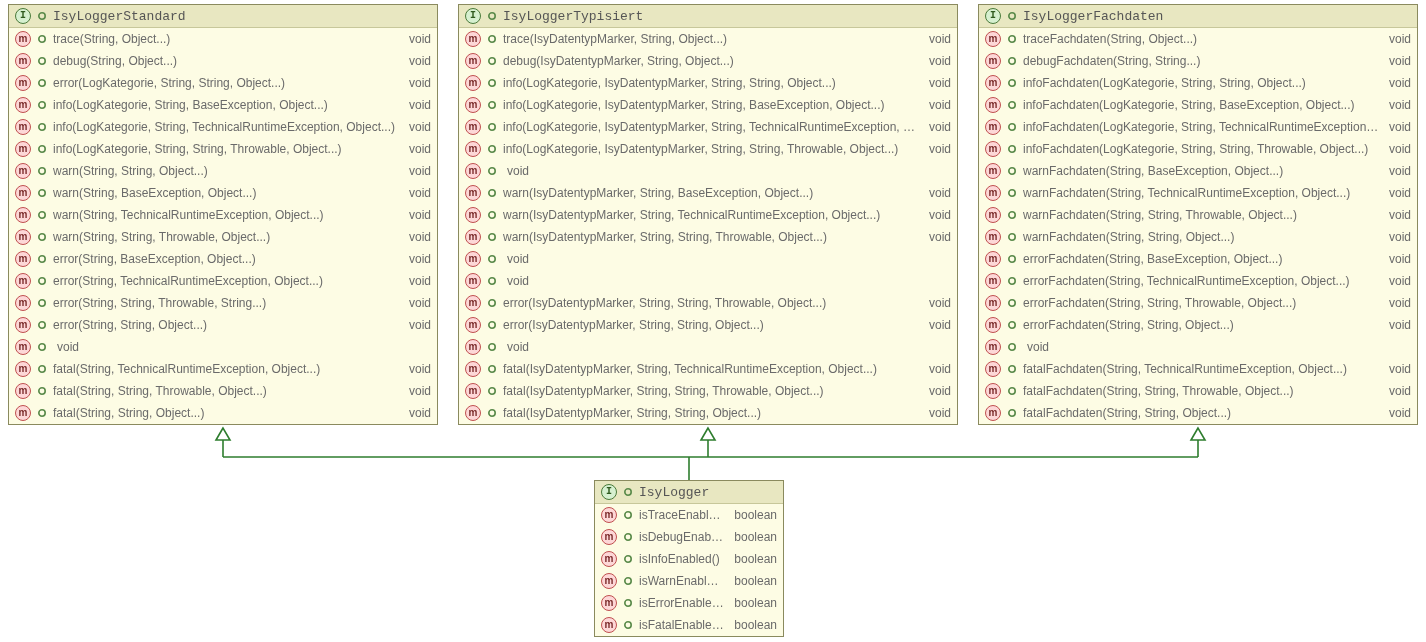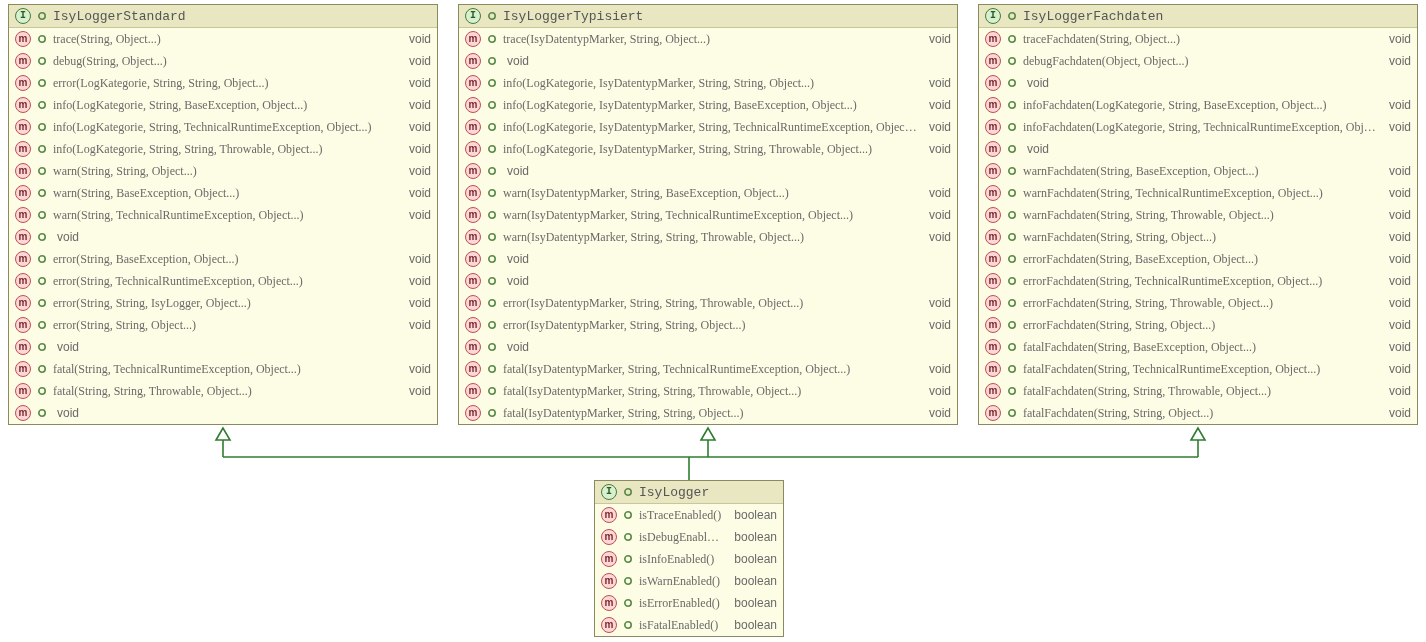--- a/index.html
+++ b/index.html
@@ -45,21 +45,20 @@
     font-family: "Segoe UI", Arial, sans-serif;
     font-size: 12px;
     color: #6a6a6a;
     line-height: 16px;
     white-space: nowrap;
   }
   .uml-row .sig {
     flex: 1 1 auto;
     overflow: hidden;
     text-overflow: ellipsis;
-    font-family: Liberation Serif, serif;
   }
   .uml-row .ret {
     flex: 0 0 auto;
     color: #6a6a6a;
     padding-left: 4px;
   }
   
   .ico {
     flex: 0 0 auto;
     display: inline-flex;
@@ -216,20 +215,21 @@
           <span class="sig">warn(String, TechnicalRuntimeException, Object...)</span>
           <span class="ret">void</span>
         </div>
         <div class="uml-row">
           <span class="ico ico-method">m</span>
           <span class="ico ico-abstract">
             <svg width="10" height="10" viewBox="0 0 10 10">
               <circle cx="5" cy="5" r="3.2" fill="none" stroke="#5a8a4a" stroke-width="1.6"></circle>
             </svg>
           </span>
+          <span class="sig">warn(String, String, Throwable, Object...)</span>
           <span class="ret">void</span>
         </div>
         <div class="uml-row">
           <span class="ico ico-method">m</span>
           <span class="ico ico-abstract">
             <svg width="10" height="10" viewBox="0 0 10 10">
               <circle cx="5" cy="5" r="3.2" fill="none" stroke="#5a8a4a" stroke-width="1.6"></circle>
             </svg>
           </span>
           <span class="sig">error(String, BaseException, Object...)</span>
@@ -245,21 +245,21 @@
           <span class="sig">error(String, TechnicalRuntimeException, Object...)</span>
           <span class="ret">void</span>
         </div>
         <div class="uml-row">
           <span class="ico ico-method">m</span>
           <span class="ico ico-abstract">
             <svg width="10" height="10" viewBox="0 0 10 10">
               <circle cx="5" cy="5" r="3.2" fill="none" stroke="#5a8a4a" stroke-width="1.6"></circle>
             </svg>
           </span>
-          <span class="sig">error(String, String, IsyLogger, Object...)</span>
+          <span class="sig">error(String, String, Throwable, String...)</span>
           <span class="ret">void</span>
         </div>
         <div class="uml-row">
           <span class="ico ico-method">m</span>
           <span class="ico ico-abstract">
             <svg width="10" height="10" viewBox="0 0 10 10">
               <circle cx="5" cy="5" r="3.2" fill="none" stroke="#5a8a4a" stroke-width="1.6"></circle>
             </svg>
           </span>
           <span class="sig">error(String, String, Object...)</span>
@@ -294,20 +294,21 @@
           <span class="sig">fatal(String, String, Throwable, Object...)</span>
           <span class="ret">void</span>
         </div>
         <div class="uml-row">
           <span class="ico ico-method">m</span>
           <span class="ico ico-abstract">
             <svg width="10" height="10" viewBox="0 0 10 10">
               <circle cx="5" cy="5" r="3.2" fill="none" stroke="#5a8a4a" stroke-width="1.6"></circle>
             </svg>
           </span>
+          <span class="sig">fatal(String, String, Object...)</span>
           <span class="ret">void</span>
         </div>
       </div>
     </div>
     <div class="uml-box" style="left: 458px; top: 4px; width: 500px;">
       <div class="uml-header">
         <span class="ico ico-interface">I</span>
         <span class="ico ico-abstract">
           <svg width="10" height="10" viewBox="0 0 10 10">
             <circle cx="5" cy="5" r="3.2" fill="none" stroke="#5a8a4a" stroke-width="1.6"></circle>
@@ -326,20 +327,21 @@
           <span class="sig">trace(IsyDatentypMarker, String, Object...)</span>
           <span class="ret">void</span>
         </div>
         <div class="uml-row">
           <span class="ico ico-method">m</span>
           <span class="ico ico-abstract">
             <svg width="10" height="10" viewBox="0 0 10 10">
               <circle cx="5" cy="5" r="3.2" fill="none" stroke="#5a8a4a" stroke-width="1.6"></circle>
             </svg>
           </span>
+          <span class="sig">debug(IsyDatentypMarker, String, Object...)</span>
           <span class="ret">void</span>
         </div>
         <div class="uml-row">
           <span class="ico ico-method">m</span>
           <span class="ico ico-abstract">
             <svg width="10" height="10" viewBox="0 0 10 10">
               <circle cx="5" cy="5" r="3.2" fill="none" stroke="#5a8a4a" stroke-width="1.6"></circle>
             </svg>
           </span>
           <span class="sig">info(LogKategorie, IsyDatentypMarker, String, String, Object...)</span>
@@ -514,30 +516,31 @@
           <span class="sig">traceFachdaten(String, Object...)</span>
           <span class="ret">void</span>
         </div>
         <div class="uml-row">
           <span class="ico ico-method">m</span>
           <span class="ico ico-abstract">
             <svg width="10" height="10" viewBox="0 0 10 10">
               <circle cx="5" cy="5" r="3.2" fill="none" stroke="#5a8a4a" stroke-width="1.6"></circle>
             </svg>
           </span>
-          <span class="sig">debugFachdaten(Object, Object...)</span>
-          <span class="ret">void</span>
-        </div>
-        <div class="uml-row">
-          <span class="ico ico-method">m</span>
-          <span class="ico ico-abstract">
-            <svg width="10" height="10" viewBox="0 0 10 10">
-              <circle cx="5" cy="5" r="3.2" fill="none" stroke="#5a8a4a" stroke-width="1.6"></circle>
-            </svg>
-          </span>
+          <span class="sig">debugFachdaten(String, String...)</span>
+          <span class="ret">void</span>
+        </div>
+        <div class="uml-row">
+          <span class="ico ico-method">m</span>
+          <span class="ico ico-abstract">
+            <svg width="10" height="10" viewBox="0 0 10 10">
+              <circle cx="5" cy="5" r="3.2" fill="none" stroke="#5a8a4a" stroke-width="1.6"></circle>
+            </svg>
+          </span>
+          <span class="sig">infoFachdaten(LogKategorie, String, String, Object...)</span>
           <span class="ret">void</span>
         </div>
         <div class="uml-row">
           <span class="ico ico-method">m</span>
           <span class="ico ico-abstract">
             <svg width="10" height="10" viewBox="0 0 10 10">
               <circle cx="5" cy="5" r="3.2" fill="none" stroke="#5a8a4a" stroke-width="1.6"></circle>
             </svg>
           </span>
           <span class="sig">infoFachdaten(LogKategorie, String, BaseException, Object...)</span>
@@ -553,20 +556,21 @@
           <span class="sig">infoFachdaten(LogKategorie, String, TechnicalRuntimeException, Object...)</span>
           <span class="ret">void</span>
         </div>
         <div class="uml-row">
           <span class="ico ico-method">m</span>
           <span class="ico ico-abstract">
             <svg width="10" height="10" viewBox="0 0 10 10">
               <circle cx="5" cy="5" r="3.2" fill="none" stroke="#5a8a4a" stroke-width="1.6"></circle>
             </svg>
           </span>
+          <span class="sig">infoFachdaten(LogKategorie, String, String, Throwable, Object...)</span>
           <span class="ret">void</span>
         </div>
         <div class="uml-row">
           <span class="ico ico-method">m</span>
           <span class="ico ico-abstract">
             <svg width="10" height="10" viewBox="0 0 10 10">
               <circle cx="5" cy="5" r="3.2" fill="none" stroke="#5a8a4a" stroke-width="1.6"></circle>
             </svg>
           </span>
           <span class="sig">warnFachdaten(String, BaseException, Object...)</span>
@@ -642,21 +646,20 @@
           <span class="sig">errorFachdaten(String, String, Object...)</span>
           <span class="ret">void</span>
         </div>
         <div class="uml-row">
           <span class="ico ico-method">m</span>
           <span class="ico ico-abstract">
             <svg width="10" height="10" viewBox="0 0 10 10">
               <circle cx="5" cy="5" r="3.2" fill="none" stroke="#5a8a4a" stroke-width="1.6"></circle>
             </svg>
           </span>
-          <span class="sig">fatalFachdaten(String, BaseException, Object...)</span>
           <span class="ret">void</span>
         </div>
         <div class="uml-row">
           <span class="ico ico-method">m</span>
           <span class="ico ico-abstract">
             <svg width="10" height="10" viewBox="0 0 10 10">
               <circle cx="5" cy="5" r="3.2" fill="none" stroke="#5a8a4a" stroke-width="1.6"></circle>
             </svg>
           </span>
           <span class="sig">fatalFachdaten(String, TechnicalRuntimeException, Object...)</span>

